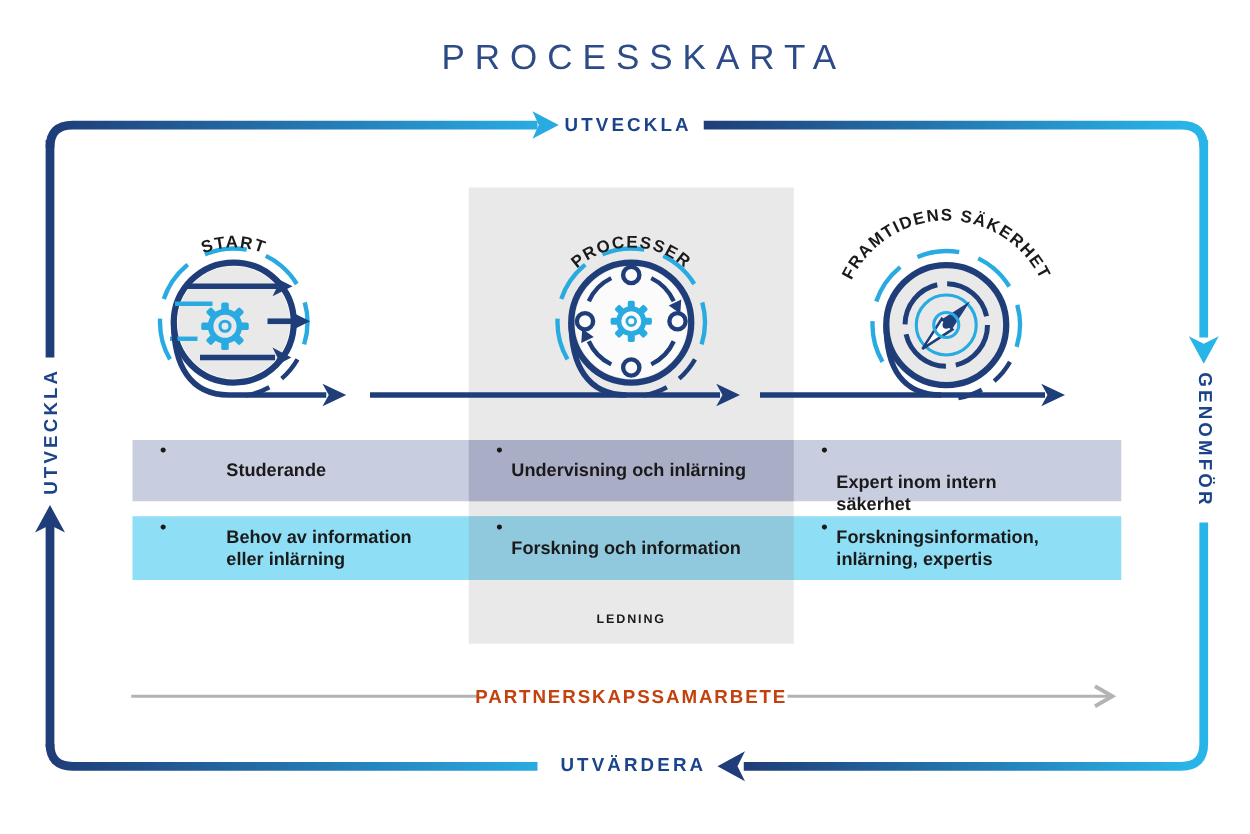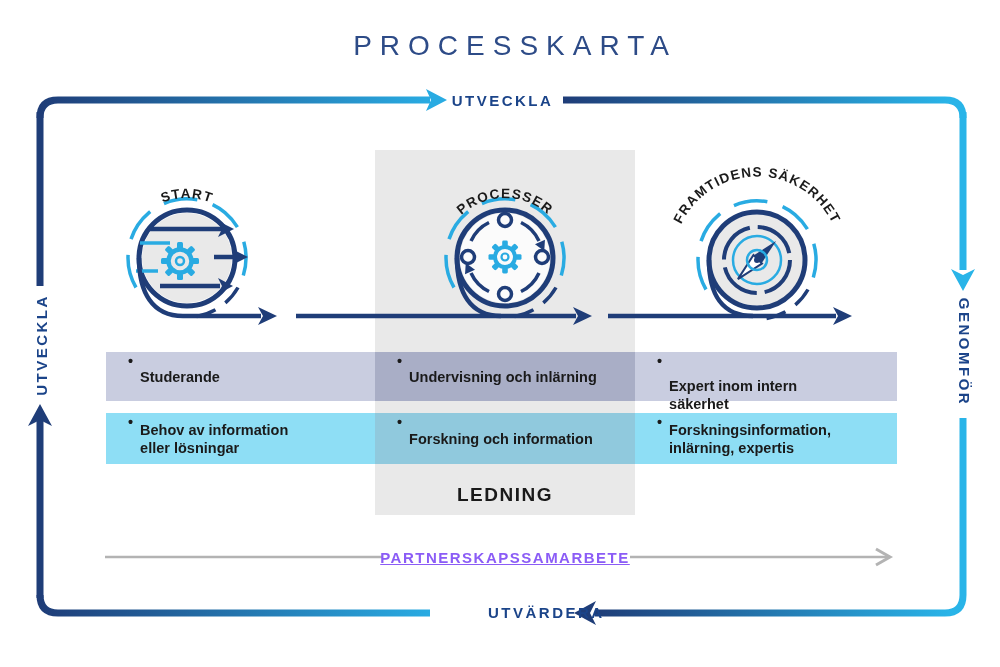--- a/index.html
+++ b/index.html
@@ -18,44 +18,44 @@
   .diagram{left:0;top:0;width:1000px;height:667px;}
   
   .title{
     left:15px;top:30px;width:1000px;text-align:center;
     font-size:28px;letter-spacing:8px;color:#2d4b87;font-weight:400;
   }
   .cycle-label{
     color:#1b4489;font-weight:bold;font-size:15px;letter-spacing:2.5px;white-space:nowrap;
   }
   .lbl-planera{left:440px;top:92px;width:125px;text-align:center;}
-  .lbl-utvardera{left:440px;top:604px;width:125px;text-align:left;margin-left:48px;}
+  .lbl-utvardera{left:440px;top:604px;width:125px;text-align:right;}
   .lbl-utveckla{left:41px;top:345px;transform:translate(-50%,-50%) rotate(-90deg);}
   .lbl-genomfor{left:964px;top:352px;transform:translate(-50%,-50%) rotate(90deg);}
   
   .cell{
     display:flex;align-items:center;color:#1a1a1a;
     font-size:14.5px;font-weight:bold;line-height:18px;
   }
   .cell .dot{margin-right:7px;align-self:flex-start;}
   .r1{top:352px;height:49px;}
   .r2{top:413px;height:51px;}
   .c1{left:128px;width:240px;}
   .c2{left:397px;width:238px;}
   .c3{left:657px;width:235px;}
-  .c1 .txt{max-width:170px;}
+  .c1 .txt{max-width:170px;margin-left:41px;}
   .c3.r1 .txt{max-width:150px;margin-top:36px;}
   .c3.r2 .txt{max-width:190px;}
   .ledning{
     left:375px;top:477px;width:260px;height:36px;display:flex;align-items:center;justify-content:center;
-    color:#1a1a1a;font-weight:bold;font-size:19px;letter-spacing:1.5px;
+    color:#1a1a1a;font-weight:bold;font-size:10px;letter-spacing:1.5px;
   }
   .partnership{
     left:385px;top:545px;width:240px;height:24px;display:flex;align-items:center;justify-content:center;
-    color:#8b5cf6;font-weight:bold;font-size:15px;letter-spacing:1.5px;white-space:nowrap;text-decoration:underline;
+    color:#c2410c;font-weight:bold;font-size:15px;letter-spacing:1.5px;white-space:nowrap;
   }
   .arc-label{font-size:13.5px;font-weight:bold;letter-spacing:1.2px;fill:#1a1a1a;}
 </style>
 </head>
 <body>
 
 <div class="stage">
 
   <div class="abs mid-column"></div>
   <div class="abs band1"></div>
@@ -216,21 +216,21 @@
     <span class="dot">•</span>
     <span class="txt">Undervisning och inlärning</span>
   </div>
   <div class="abs cell r1 c3">
     <span class="dot">•</span>
     <span class="txt">Expert inom intern säkerhet</span>
   </div>
 
   <div class="abs cell r2 c1">
     <span class="dot">•</span>
-    <span class="txt">Behov av information eller lösningar</span>
+    <span class="txt">Behov av information eller inlärning</span>
   </div>
   <div class="abs cell r2 c2">
     <span class="dot">•</span>
     <span class="txt">Forskning och information</span>
   </div>
   <div class="abs cell r2 c3">
     <span class="dot">•</span>
     <span class="txt">Forskningsinformation, inlärning, expertis</span>
   </div>
 

